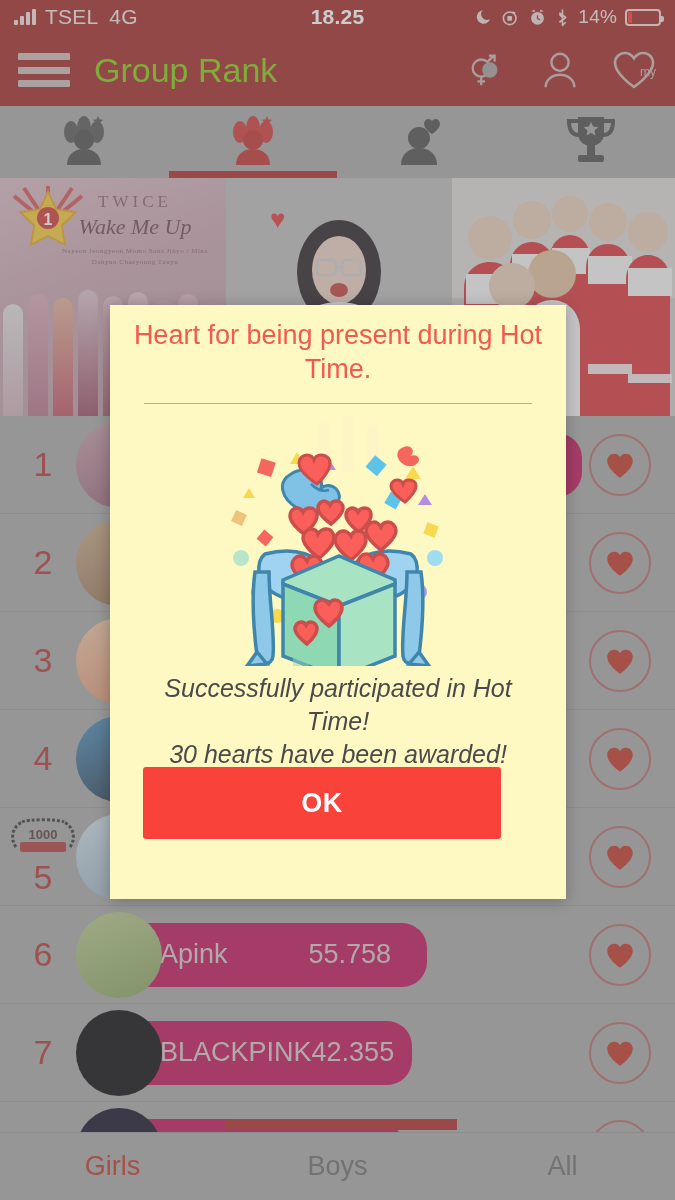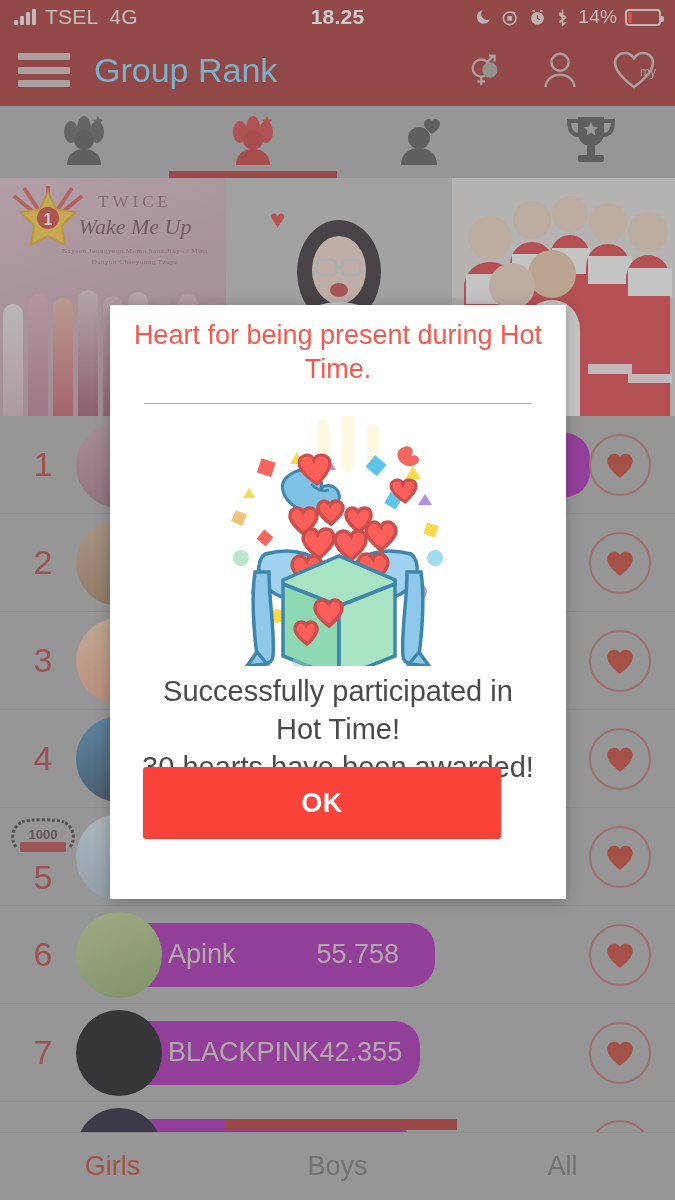--- a/index.html
+++ b/index.html
@@ -66,21 +66,21 @@
     position: absolute; left: 0; top: 34px;
     width: 675px; height: 72px;
     background: #a32b2b;
     display: flex; align-items: center;
     padding: 0 18px;
   }
   .hamburger { width: 52px; height: 34px; display: flex; flex-direction: column; justify-content: space-between; }
   .hamburger span { display: block; height: 7px; background: #cbbaba; border-radius: 1px; }
   .app-title {
     margin-left: 24px;
-    font-size: 34px; color: #7dd3fc; font-weight: 400;
+    font-size: 34px; color: #84cc16; font-weight: 400;
   }
   .appbar-actions { margin-left: auto; display: flex; align-items: center; gap: 28px; }
   .appbar-actions .ic { width: 46px; height: 46px; display: flex; align-items: center; justify-content: center; }
 
   
   .tabbar {
     position: absolute; left: 0; top: 106px;
     width: 675px; height: 72px;
     background: #a8a8a8;
     display: flex;
@@ -150,23 +150,23 @@
     display: block; width: 74px; height: 40px; margin: 0 auto 1px;
     position: relative;
   }
   .avatar {
     position: absolute; left: 76px;
     width: 86px; height: 86px; border-radius: 50%;
     overflow: hidden; z-index: 3;
     background: #b2b2b2;
   }
   .bar {
-    position: absolute; left: 120px;
+    position: absolute; left: 112px;
     height: 64px; border-radius: 25px;
-    background: #a21caf;
+    background: #be185d;
     display: flex; align-items: center;
     z-index: 2;
     color: #d8cccc;
   }
   .bar .gname {
     margin-left: 48px; font-size: 27px; color: #d6c9c9; white-space: nowrap;
   }
   .bar .gscore {
     margin-left: auto; margin-right: 36px; font-size: 27px; color: #d6c9c9; white-space: nowrap;
   }
@@ -196,43 +196,44 @@
   .bnav-item {
     flex: 1; text-align: center; font-size: 27px; color: #6f6f6f;
   }
   .bnav-item.active { color: #c0392b; }
 
   
   .scrim { position: absolute; inset: 0; background: rgba(120,120,120,0.38); z-index: 50; }
   .dialog {
     position: absolute; left: 110px; top: 305px;
     width: 456px; height: 594px;
-    background: #ffffff; z-index: 60;
+    background: #fef9c3; z-index: 60;
     overflow: hidden;
     display: flex; flex-direction: column;
     box-shadow: 0 2px 14px rgba(0,0,0,.25);
   }
   .dlg-title {
     padding: 14px 18px 10px;
     text-align: center;
     font-size: 27px; line-height: 1.25;
     color: #f05a4f;
   }
   .dlg-rule { height: 1px; background: #f0968e; margin: 6px 34px 0; }
   .dlg-art {
     height: 268px;
     display: flex; align-items: center; justify-content: center;
     padding-top: 6px;
   }
   .dlg-art svg { width: 330px; height: 250px; }
   .dlg-body {
     text-align: center;
-    font-size: 29px; line-height: 1.32;
+    font-size: 25px; line-height: 1.32;
     color: #4a4a4a;
     padding: 0 28px;
+    font-style: italic;
   }
   .dlg-ok {
     position: absolute; left: 33px; bottom: 60px;
     width: 358px; height: 72px;
     background: #f9423a; color: #fff;
     border: none; border-radius: 3px;
     font-size: 27px; font-weight: bold;
     font-family: "Liberation Sans", sans-serif;
     letter-spacing: .5px;
     cursor: pointer;

